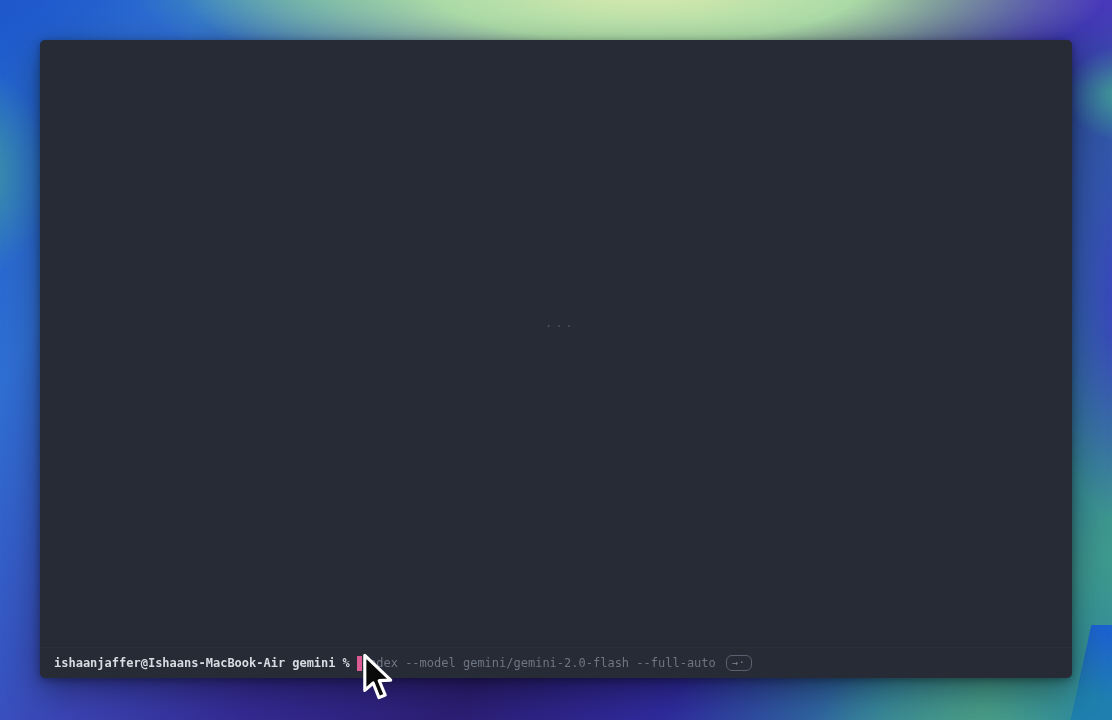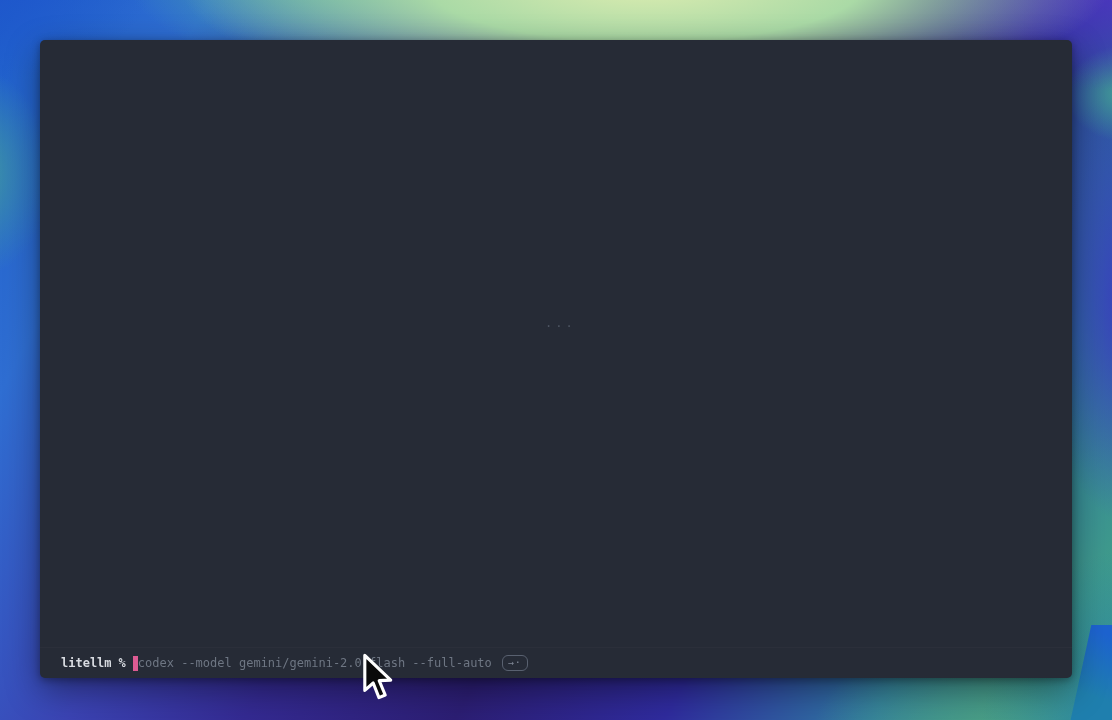--- a/index.html
+++ b/index.html
@@ -122,22 +122,23 @@
 <div class="stage">
 
   <div class="wallpaper"></div>
   <div class="corner-wedge"></div>
 
   <div class="terminal-window">
 
     <span class="faint-ellipsis">···</span>
 
     <div class="prompt-bar">
+      <span class="prompt-text">ishaanjaffer@Ishaans-MacBook-Air</span>
       <span class="prompt-sep"></span>
-      <span class="prompt-text">litellm</span>
+      <span class="prompt-text">gemini</span>
       <span class="prompt-sep"></span>
       <span class="prompt-text">%</span>
 
       <span class="command-region">
         <span class="caret"></span>
         <span class="suggestion-text">codex --model gemini/gemini-2.0-flash --full-auto</span>
       </span>
 
       <span class="hint-badge">→·</span>
     </div>

